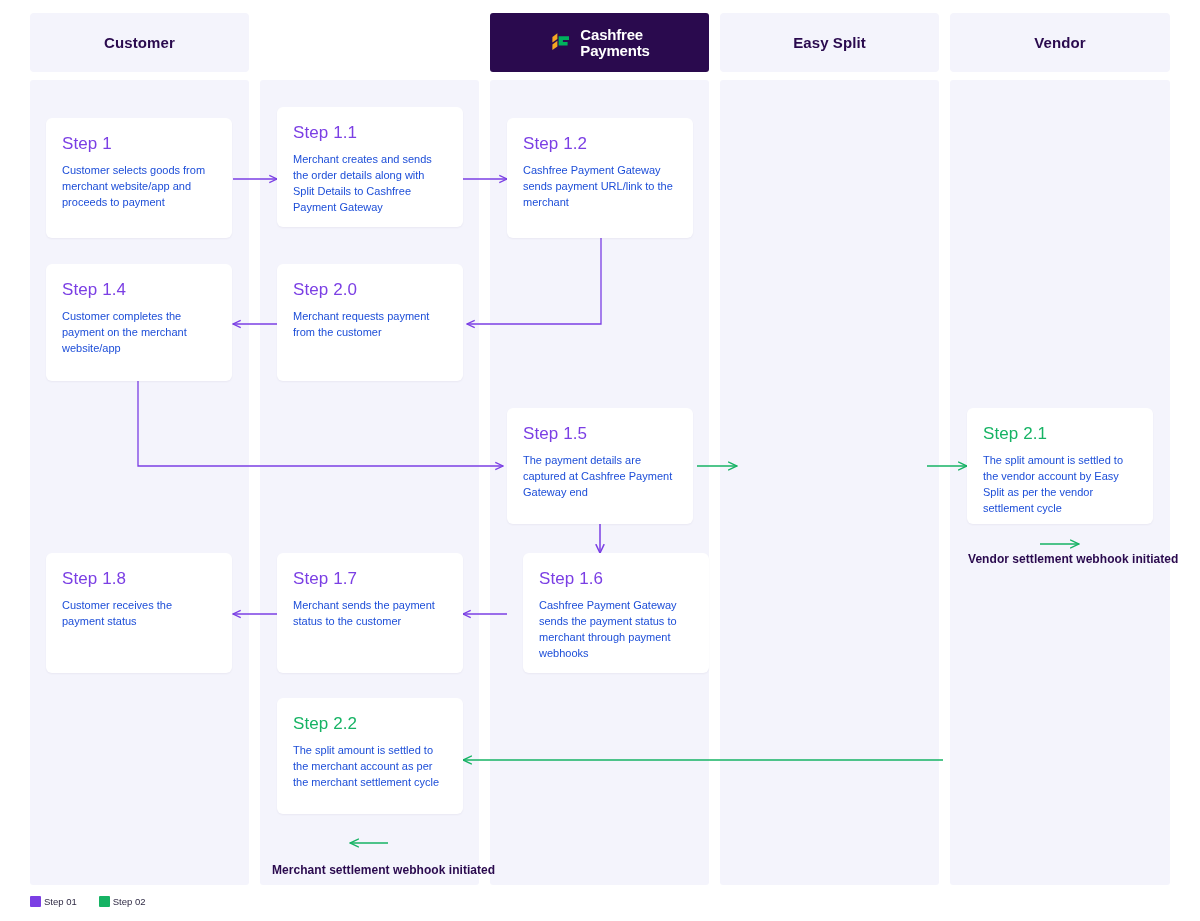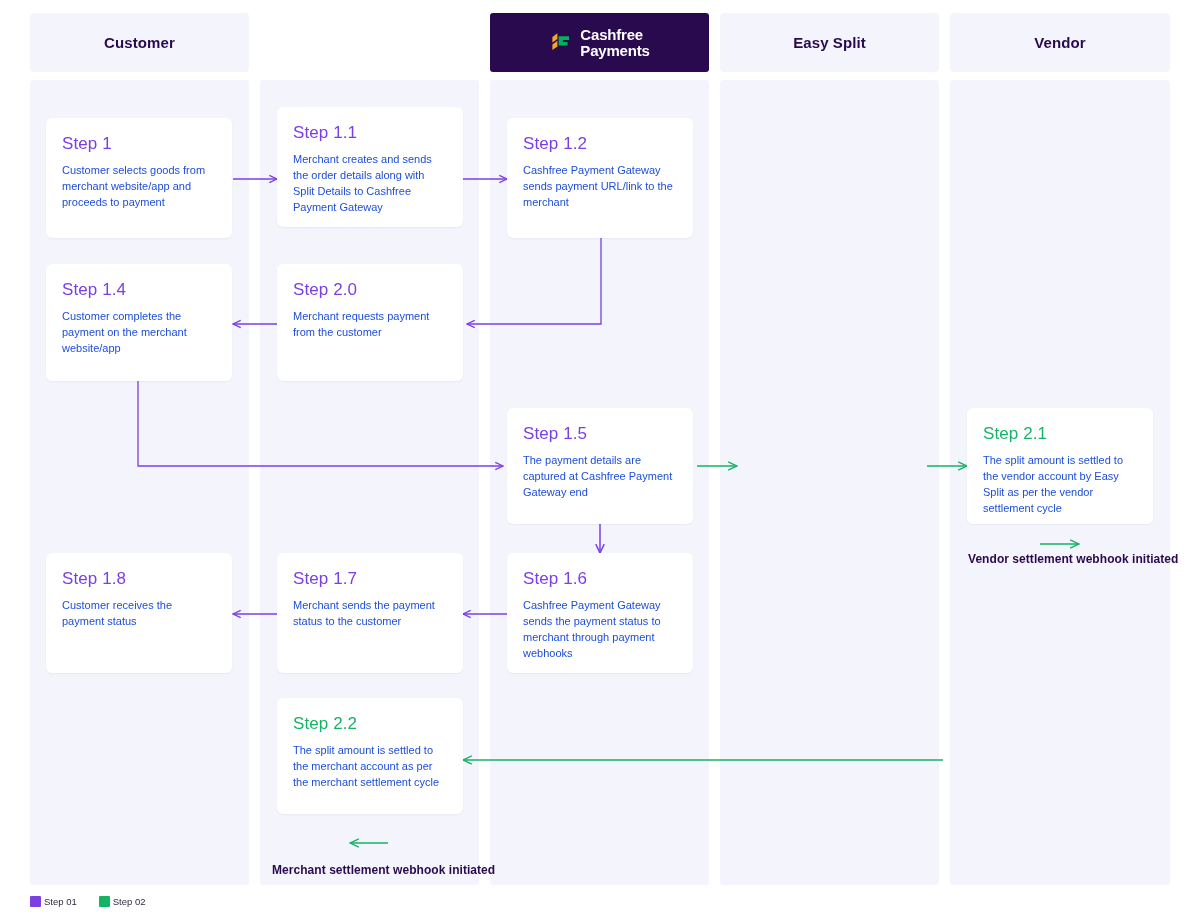--- a/index.html
+++ b/index.html
@@ -212,21 +212,21 @@
     <div class="card-title purple">Step 1.5</div>
     <div class="card-body">The payment details are captured at Cashfree Payment Gateway end</div>
   </div>
 
 
   <div class="card" style="left:967px;top:408px;width:186px;height:116px;">
     <div class="card-title green">Step 2.1</div>
     <div class="card-body">The split amount is settled to the vendor account by Easy Split as per the vendor settlement cycle</div>
   </div>
 
-  <div class="card" style="left:507px;top:553px;width:186px;height:120px;">
+  <div class="card" style="left:523px;top:553px;width:186px;height:120px;">
     <div class="card-title purple">Step 1.6</div>
     <div class="card-body">Cashfree Payment Gateway sends the payment status to merchant through payment webhooks</div>
   </div>
 
   <div class="card" style="left:277px;top:553px;width:186px;height:120px;">
     <div class="card-title purple">Step 1.7</div>
     <div class="card-body">Merchant sends the payment status to the customer</div>
   </div>
 
   <div class="card" style="left:46px;top:553px;width:186px;height:120px;">

